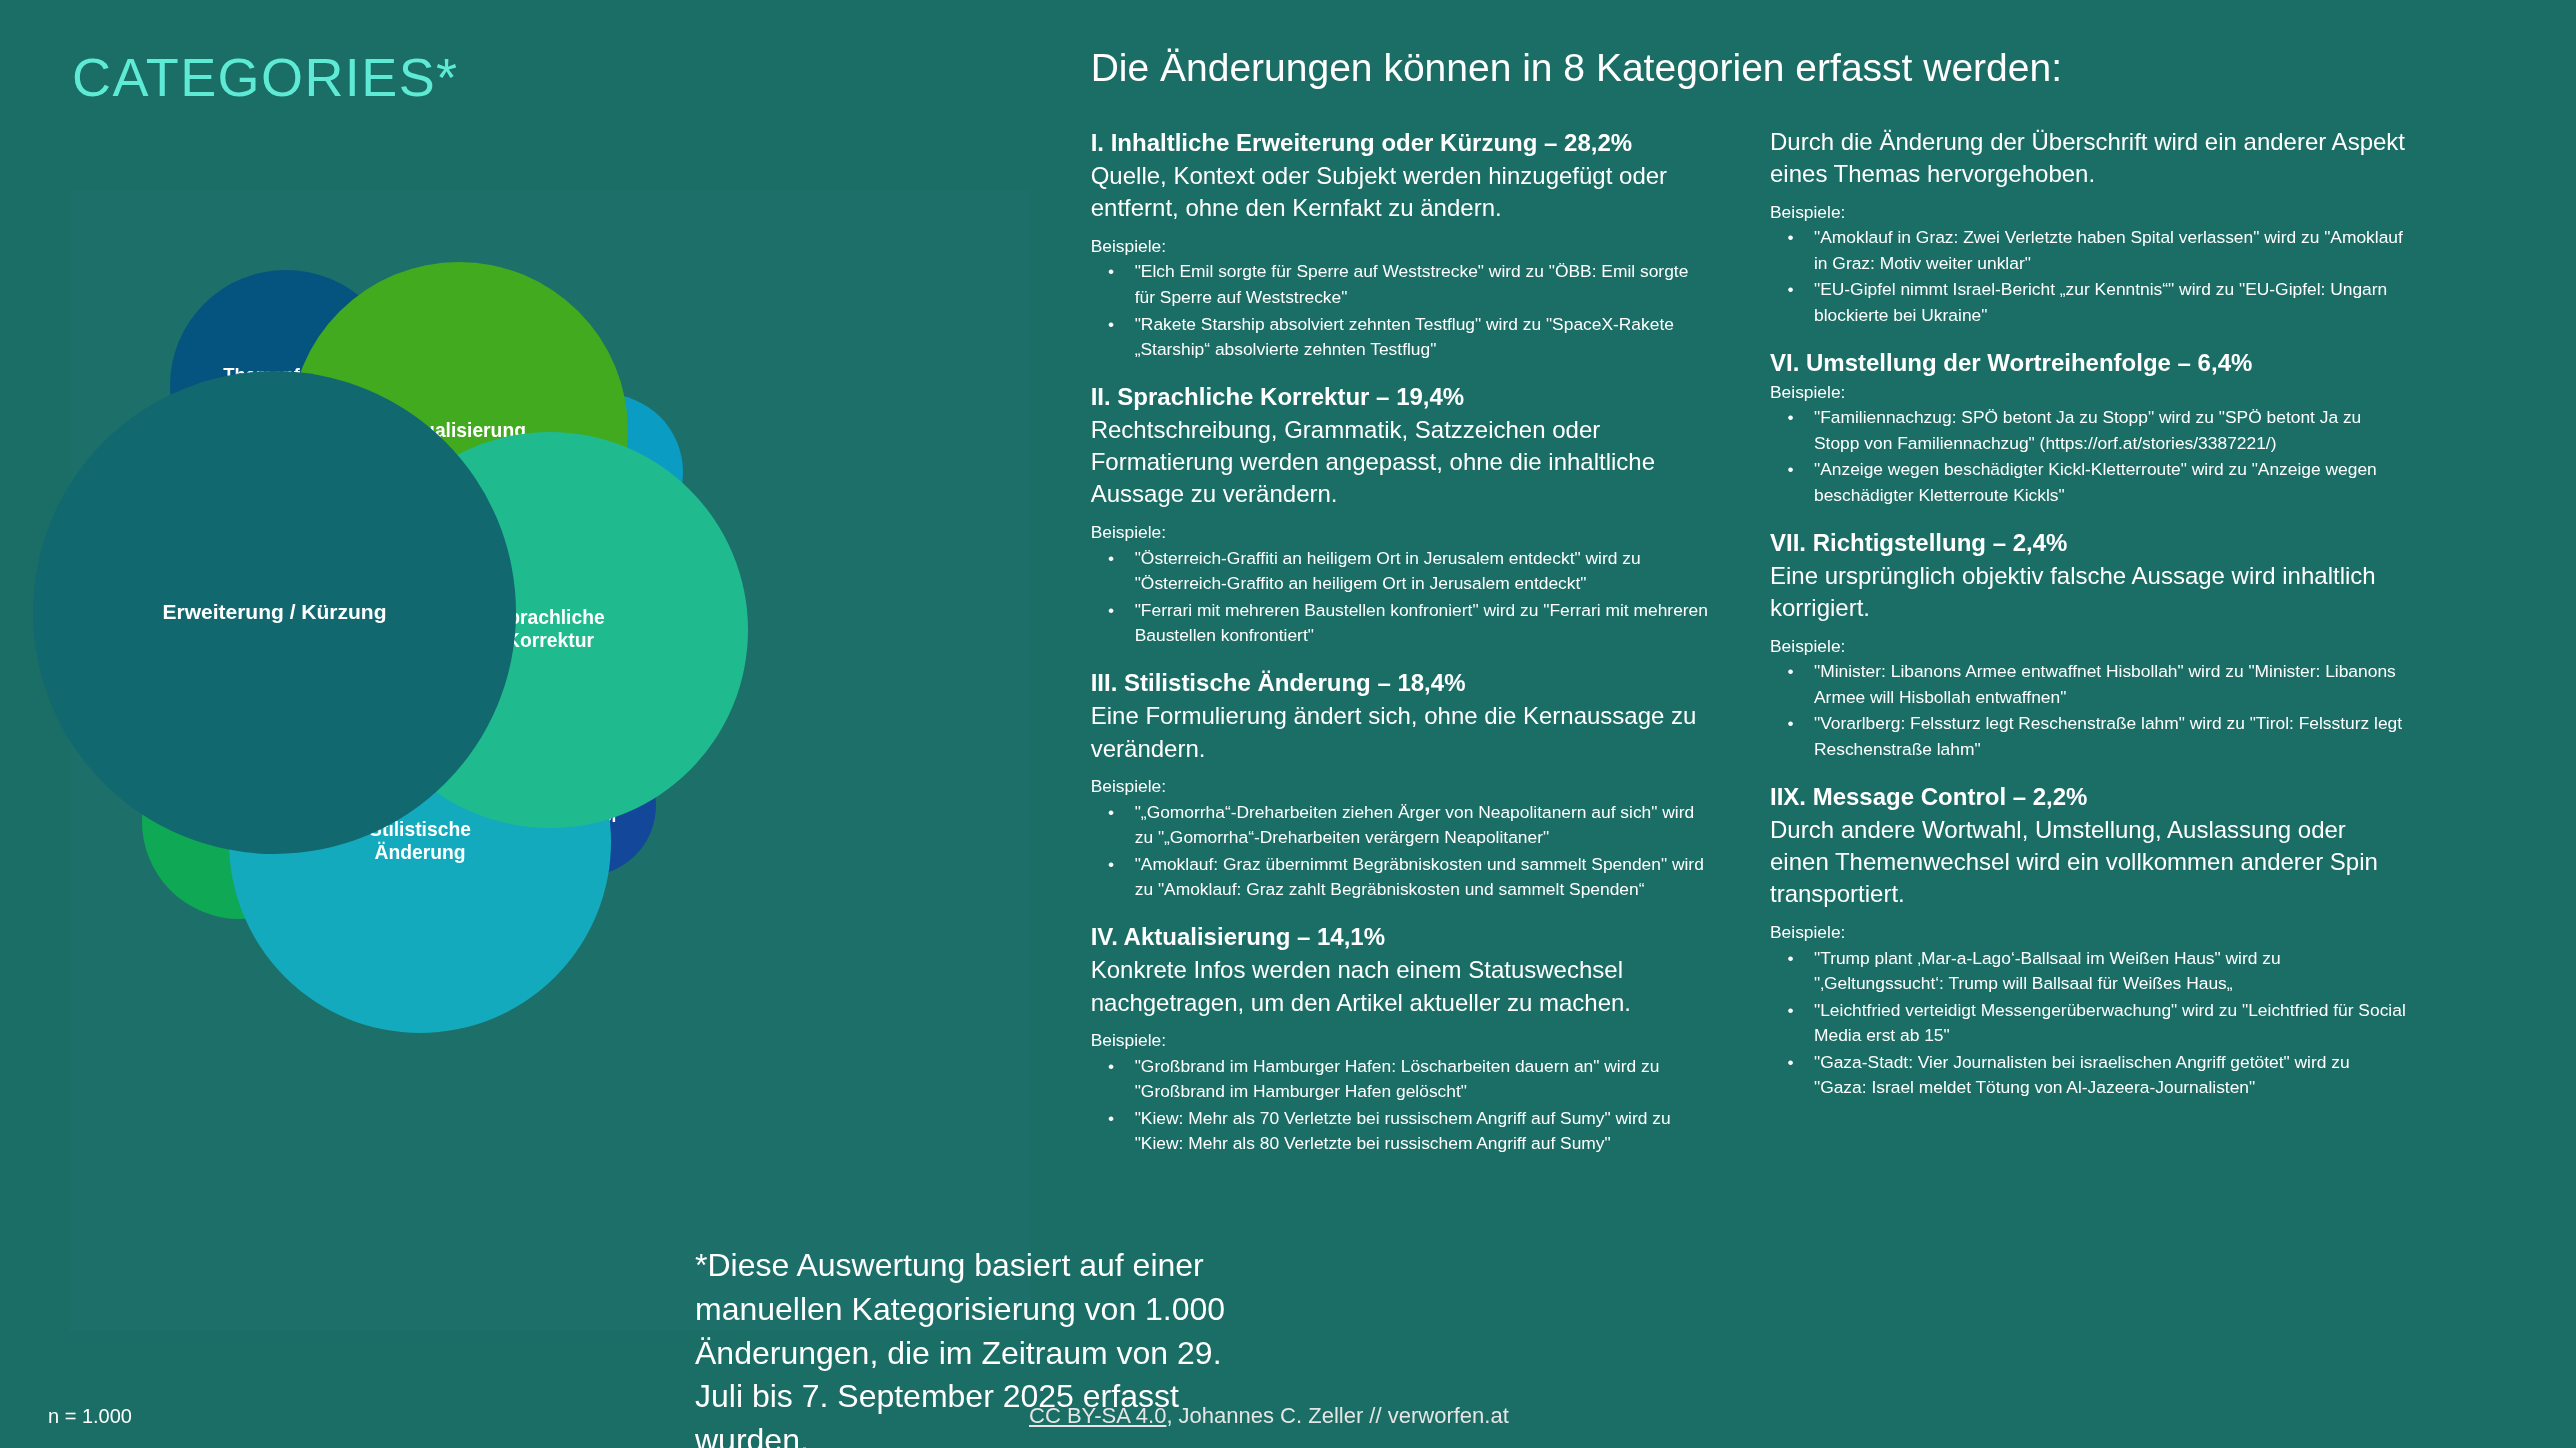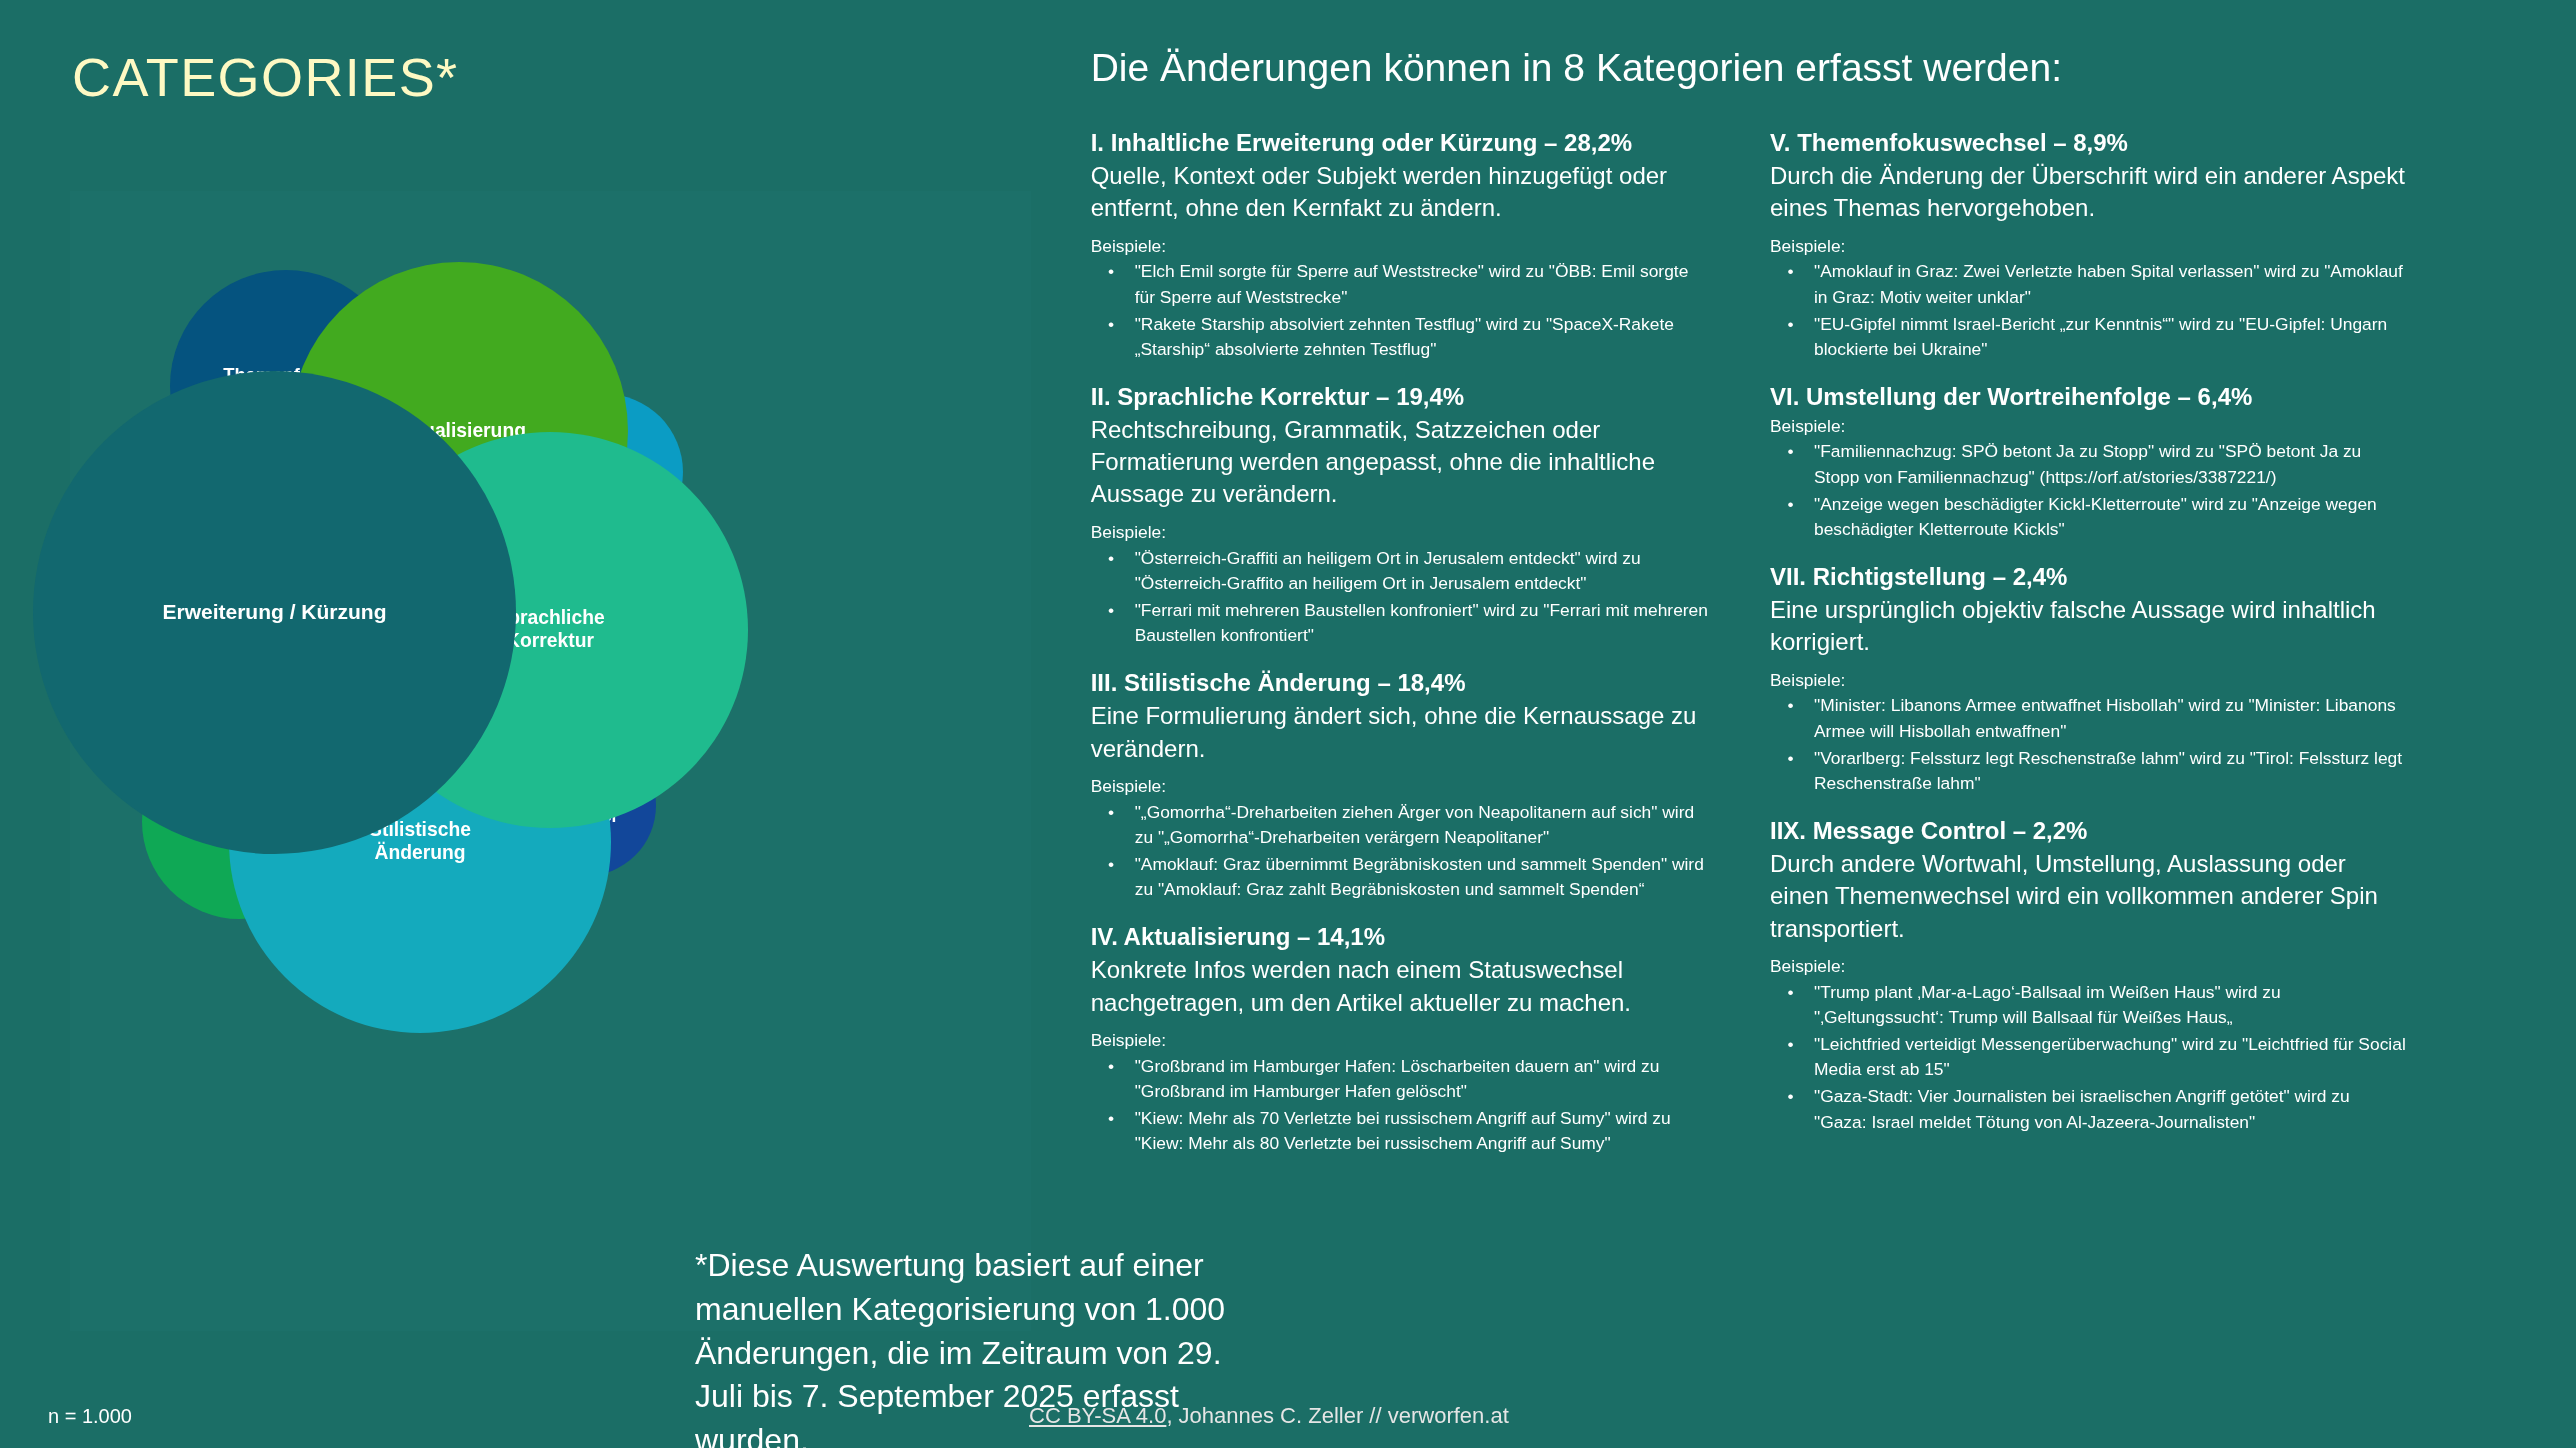--- a/index.html
+++ b/index.html
@@ -9,21 +9,21 @@
     font-family:"Liberation Sans", sans-serif;
     color:#ffffff;
     overflow:hidden;
   }
   #stage { position:relative; width:2576px; height:1449px; }
 
   
   #title {
     position:absolute; left:72px; top:46px;
     font-size:54px; font-weight:300; letter-spacing:1.4px;
-    color:#fef9c3; white-space:nowrap;
+    color:#5eead4; white-space:nowrap;
   }
   #chart-panel {
     position:absolute; left:70px; top:191px;
     width:961px; height:1140px;
     background:#1c7069;
   }
   .bubble {
     position:absolute; border-radius:50%;
     display:flex; align-items:center; justify-content:center;
     text-align:center; color:#ffffff;
@@ -144,21 +144,20 @@
           <div class="cat-desc">Konkrete Infos werden nach einem Statuswechsel nachgetragen, um den Artikel aktueller zu machen.</div>
           <div class="ex-label">Beispiele:</div>
           <ul class="ex">
             <li>"Großbrand im Hamburger Hafen: Löscharbeiten dauern an" wird zu "Großbrand im Hamburger Hafen gelöscht"</li>
             <li>"Kiew: Mehr als 70 Verletzte bei russischem Angriff auf Sumy" wird zu "Kiew: Mehr als 80 Verletzte bei russischem Angriff auf Sumy"</li>
           </ul>
         </div>
       </div>
     <div class="col" id="col-right">
         <div class="cat">
-          <div class="cat-head">V. Themenfokuswechsel – 8,9%</div>
           <div class="cat-desc">Durch die Änderung der Überschrift wird ein anderer Aspekt eines Themas hervorgehoben.</div>
           <div class="ex-label">Beispiele:</div>
           <ul class="ex">
             <li>"Amoklauf in Graz: Zwei Verletzte haben Spital verlassen" wird zu "Amoklauf in Graz: Motiv weiter unklar"</li>
             <li>"EU-Gipfel nimmt Israel-Bericht „zur Kenntnis“" wird zu "EU-Gipfel: Ungarn blockierte bei Ukraine"</li>
           </ul>
         </div>
         <div class="cat">
           <div class="cat-head">VI. Umstellung der Wortreihenfolge – 6,4%</div>
           <div class="ex-label">Beispiele:</div>

